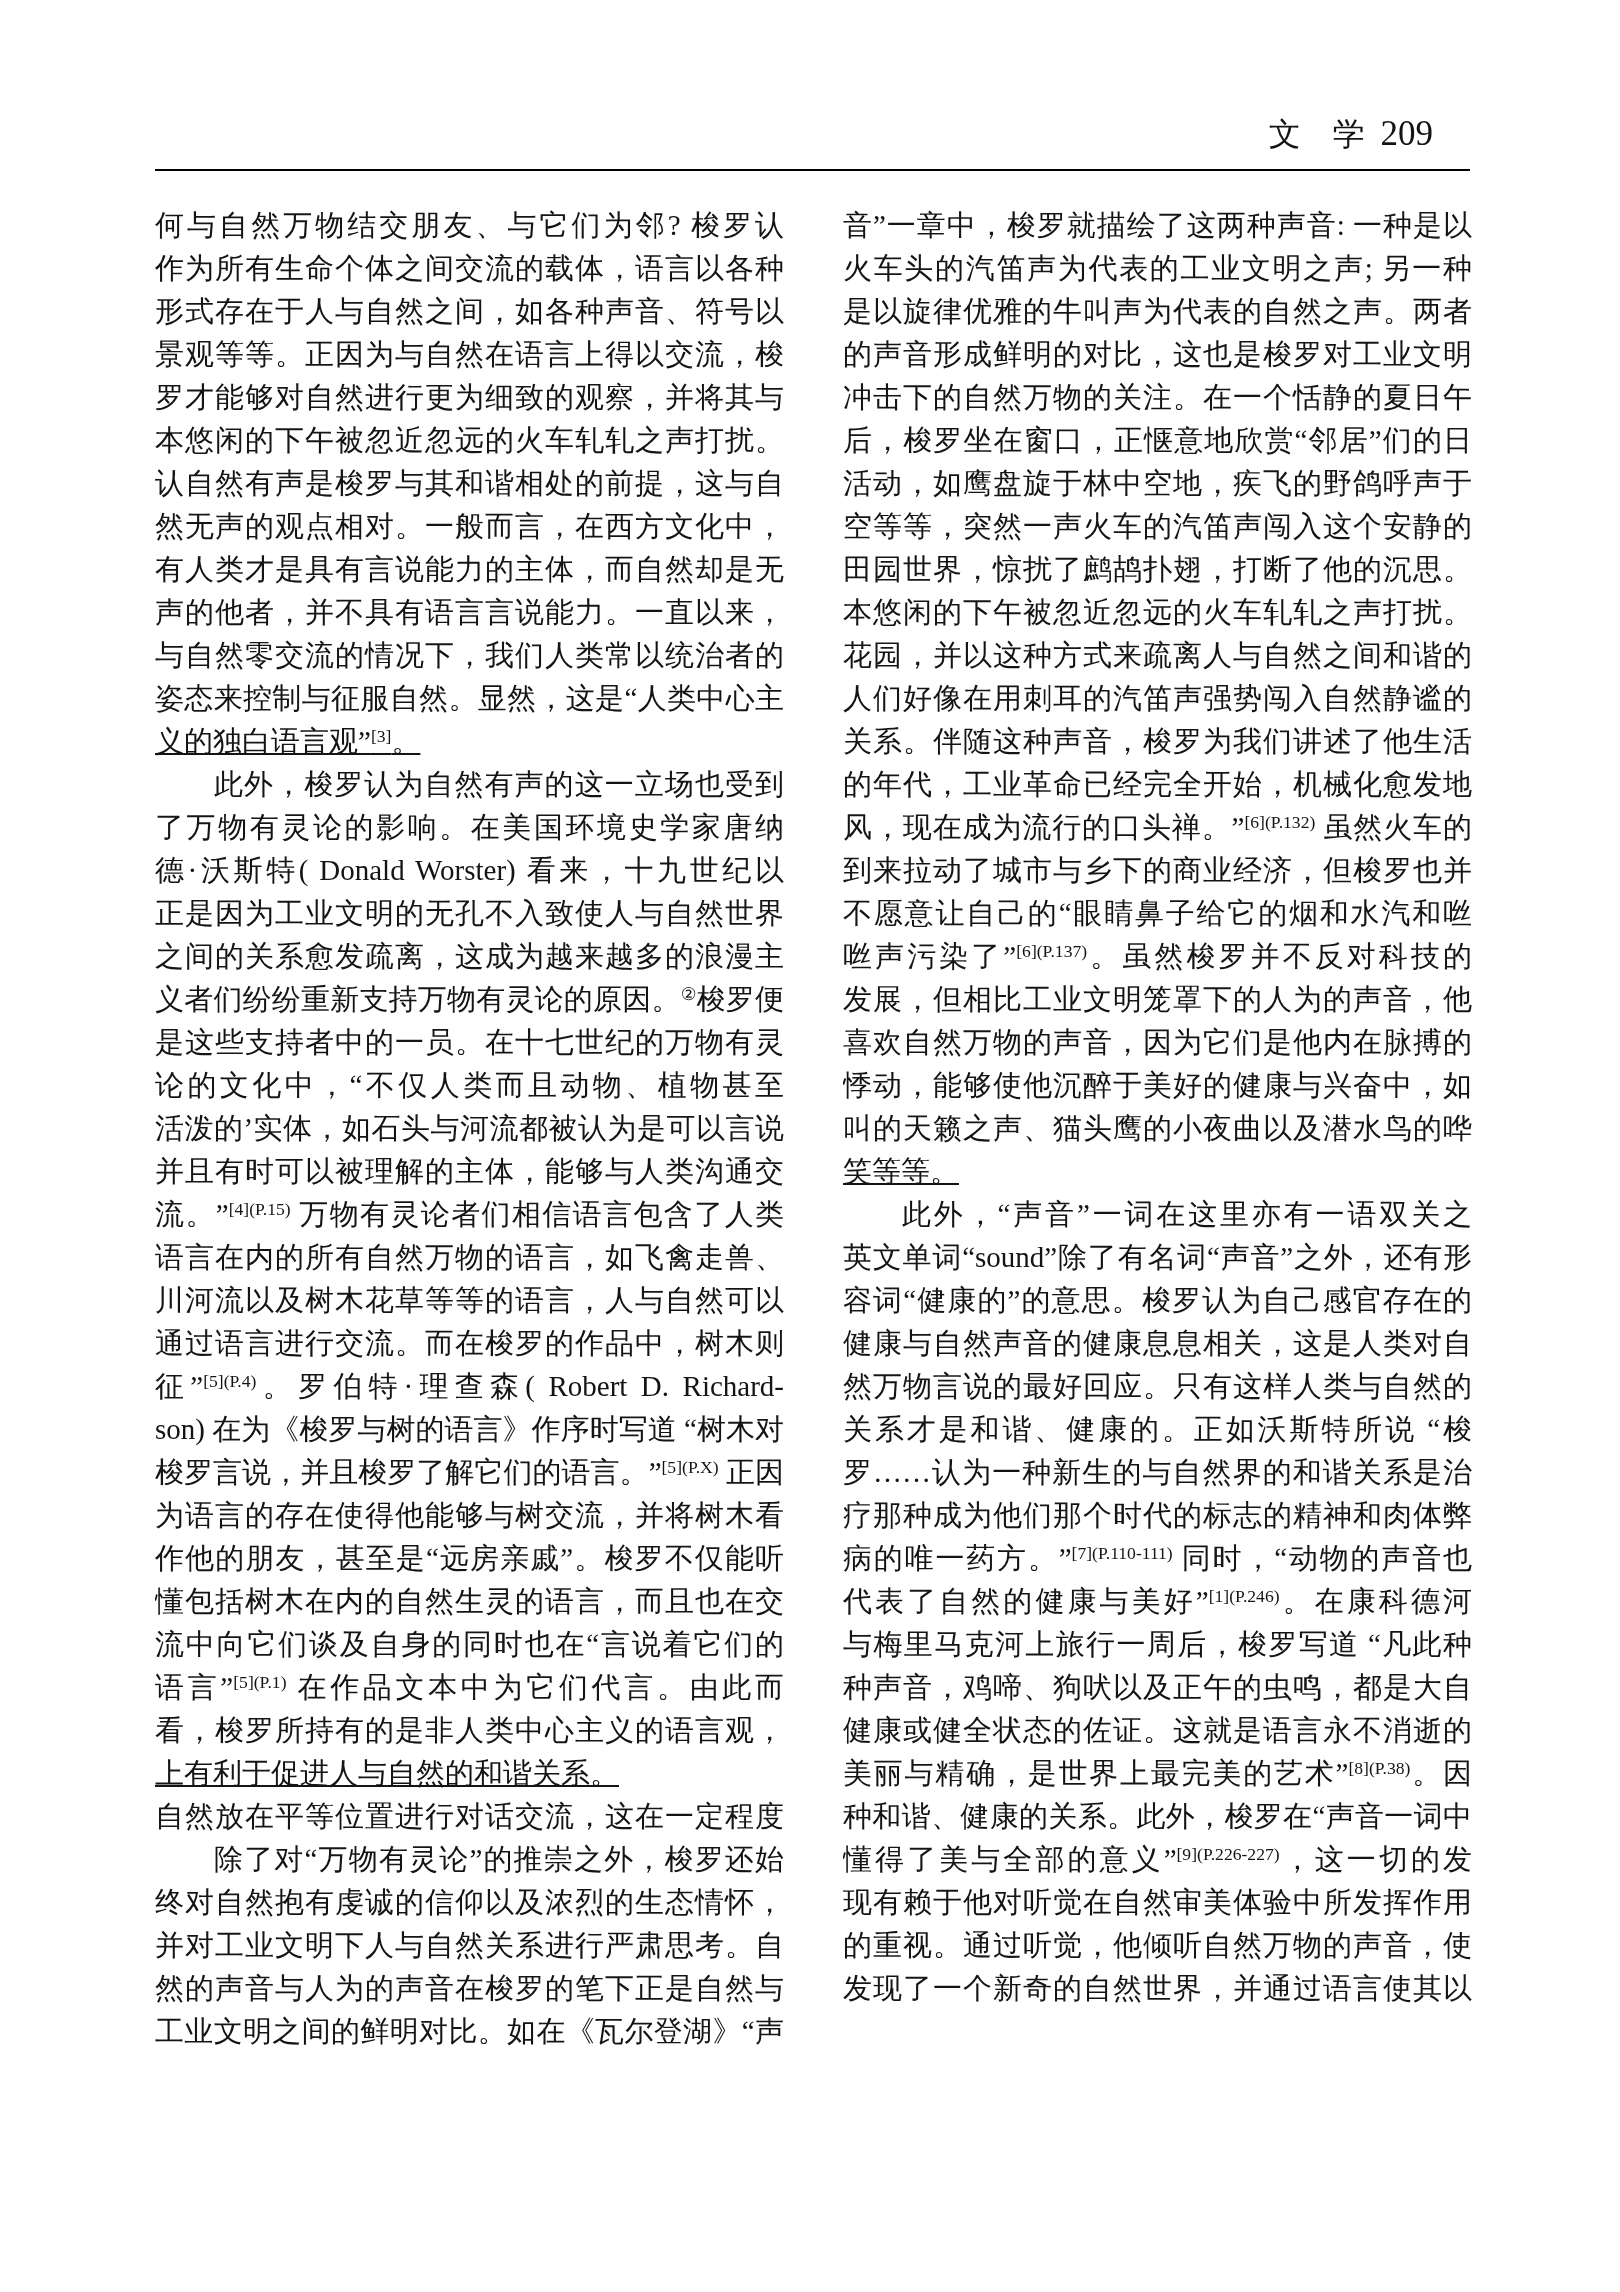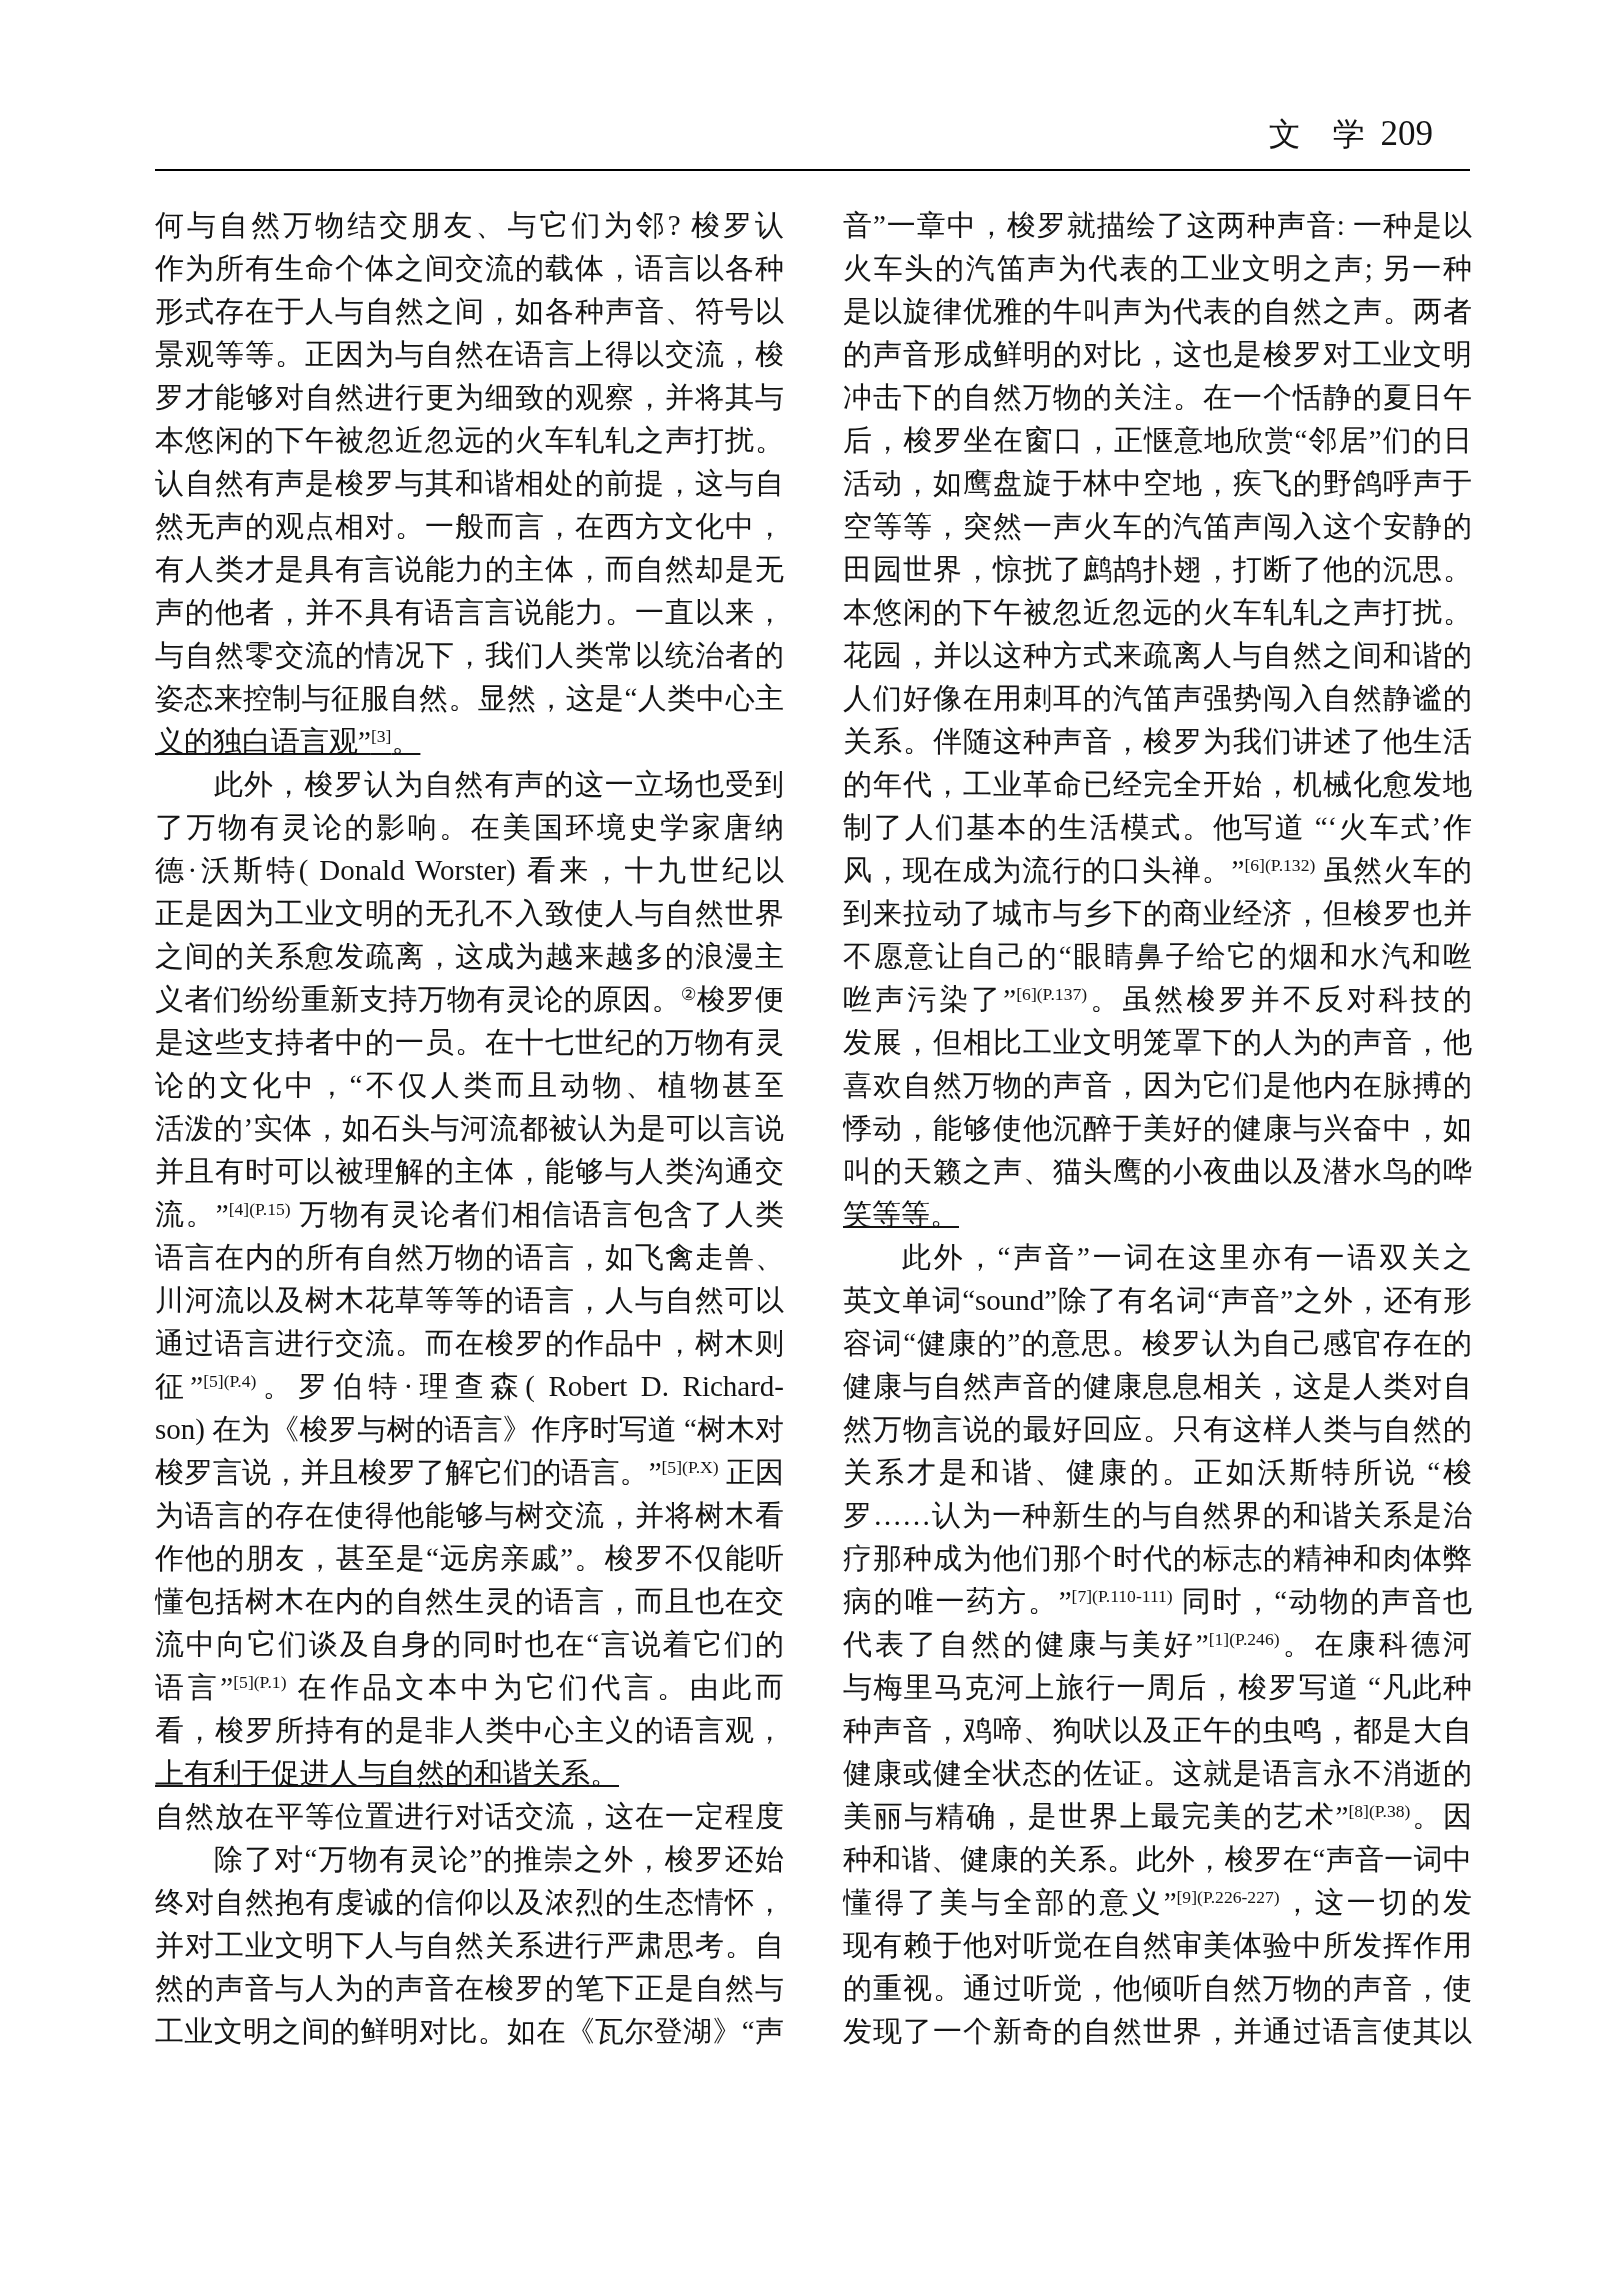--- a/index.html
+++ b/index.html
@@ -124,21 +124,20 @@
         <div class="line"><span>冲击下的自然万物的关注。在一个恬静的夏日午</span></div>
         <div class="line"><span>后，梭罗坐在窗口，正惬意地欣赏“邻居”们的日常</span></div>
         <div class="line"><span>活动，如鹰盘旋于林中空地，疾飞的野鸽呼声于长</span></div>
         <div class="line"><span>空等等，突然一声火车的汽笛声闯入这个安静的</span></div>
         <div class="line"><span>田园世界，惊扰了鹧鸪扑翅，打断了他的沉思。原</span></div>
         <div class="line"><span>本悠闲的下午被忽近忽远的火车轧轧之声打扰。</span></div>
         <div class="line"><span>花园，并以这种方式来疏离人与自然之间和谐的</span></div>
         <div class="line"><span>人们好像在用刺耳的汽笛声强势闯入自然静谧的</span></div>
         <div class="line"><span>关系。伴随这种声音，梭罗为我们讲述了他生活</span></div>
         <div class="line"><span>的年代，工业革命已经完全开始，机械化愈发地控</span></div>
-        <div class="line"><span>制了人们基本的生活模式。他写道 “‘火车式’作</span></div>
         <div class="line"><span>风，现在成为流行的口头禅。”</span><sup>[6](P.132)</sup><span> 虽然火车的</span></div>
         <div class="line"><span>到来拉动了城市与乡下的商业经济，但梭罗也并</span></div>
         <div class="line"><span>不愿意让自己的“眼睛鼻子给它的烟和水汽和咝</span></div>
         <div class="line"><span>咝声污染了”</span><sup>[6](P.137)</sup><span>。虽然梭罗并不反对科技的</span></div>
         <div class="line"><span>发展，但相比工业文明笼罩下的人为的声音，他更</span></div>
         <div class="line"><span>喜欢自然万物的声音，因为它们是他内在脉搏的</span></div>
         <div class="line"><span>悸动，能够使他沉醉于美好的健康与兴奋中，如牛</span></div>
         <div class="line"><span>叫的天籁之声、猫头鹰的小夜曲以及潜水鸟的哗</span></div>
         <div class="line para-end"><span>笑等等。</span></div>
         <div class="line indent"><span>此外，“声音”一词在这里亦有一语双关之意。</span></div>

